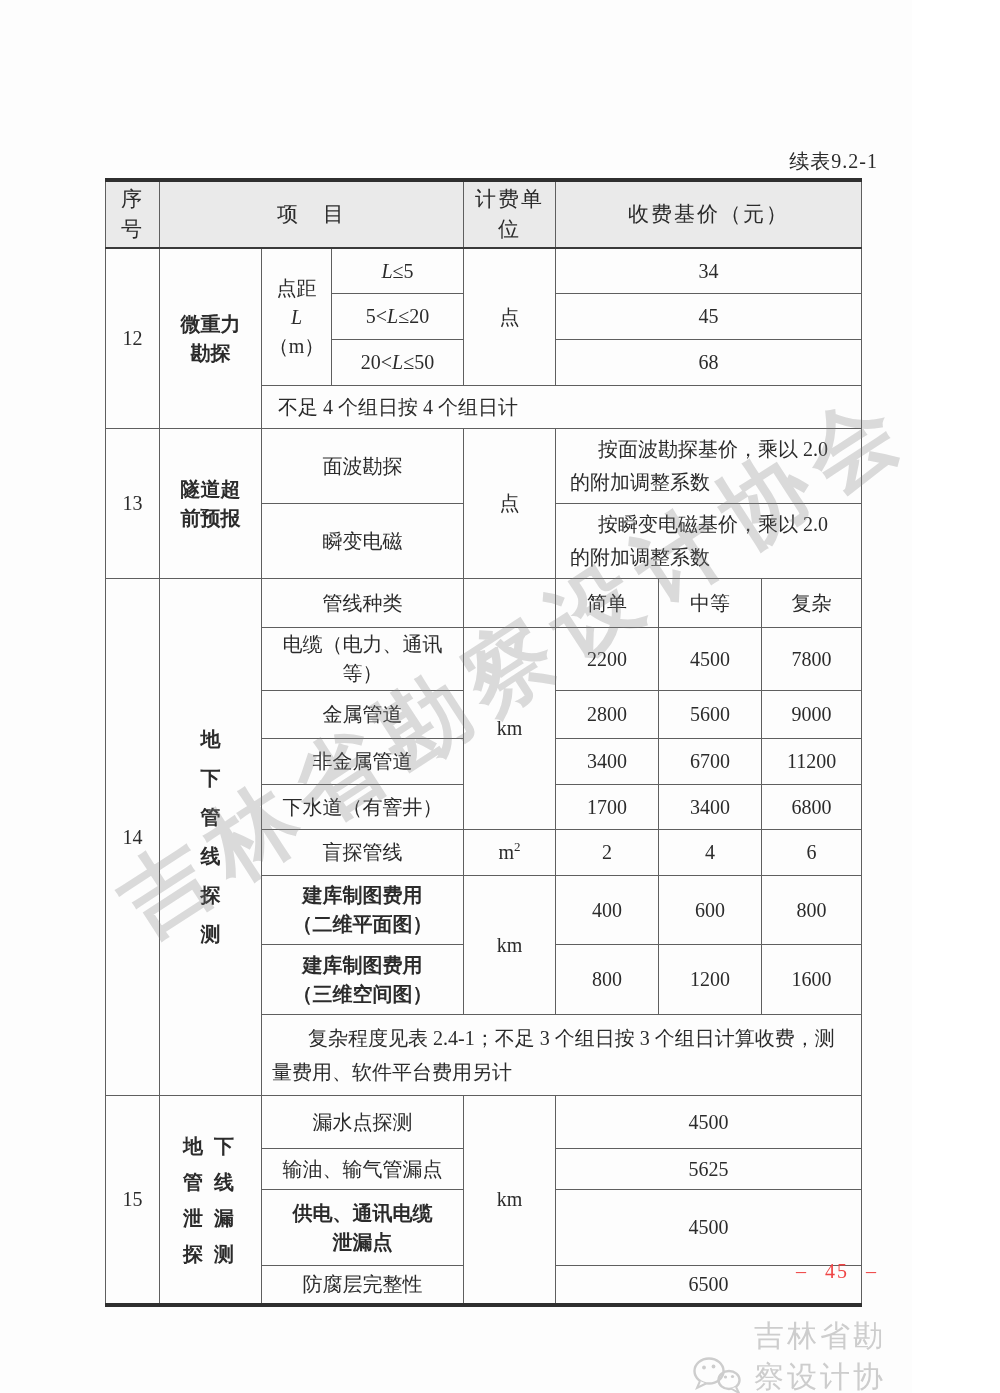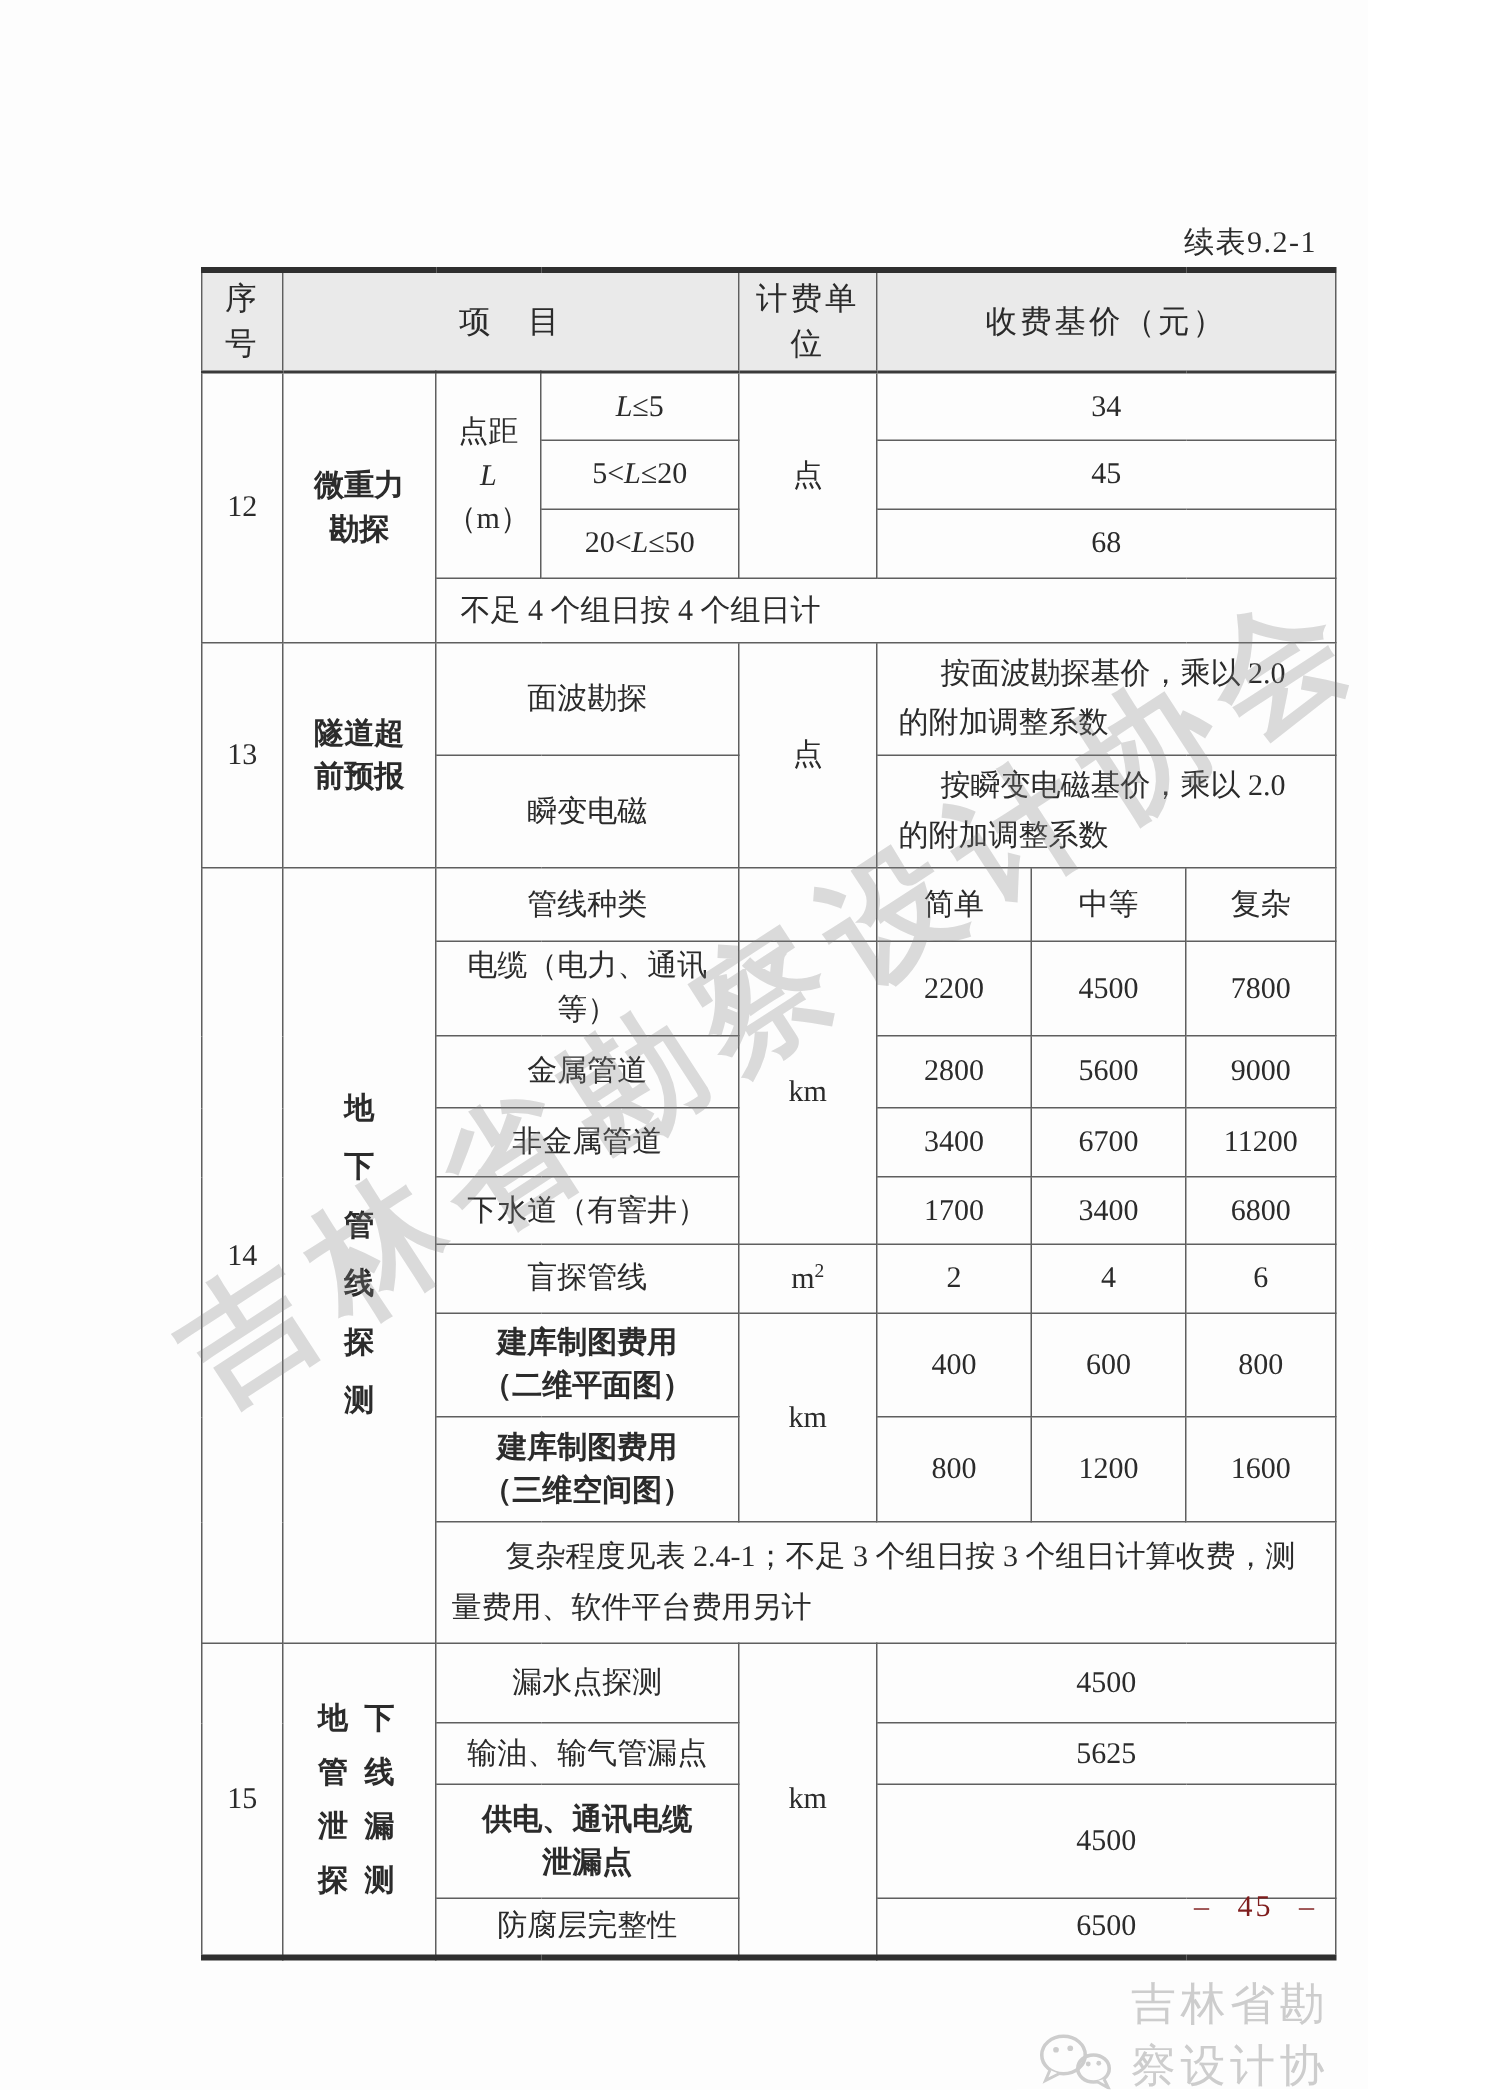--- a/index.html
+++ b/index.html
@@ -6,21 +6,21 @@
   html,body { background:#ffffff; }
   .page {
     position:relative; width:912px; height:1393px; background:#fdfdfd;
     font-family:"Liberation Serif","DejaVu Serif",serif; color:#2b2b2b; overflow:hidden;
   }
   .caption {
     position:absolute; top:148px; left:122px; width:756px;
     text-align:right; font-size:20px; letter-spacing:1px;
   }
   table.fee {
-    position:absolute; left:134px; top:178px; width:756px;
+    position:absolute; left:105px; top:178px; width:756px;
     border-collapse:collapse; table-layout:fixed;
     border-top:4px solid #2f2f2f; border-bottom:4px solid #2f2f2f;
     border-left:1px solid #5f5f5f; border-right:1px solid #5f5f5f;padding-left:12px;
   }
   td {
     border:1px solid #5f5f5f; text-align:center; vertical-align:middle;
     font-size:20px; line-height:1.45; padding:2px 4px; overflow:hidden;
   }
   tr.hdr td {
     background:#eaeaea; font-size:21px; letter-spacing:2px;
@@ -29,21 +29,21 @@
   .ml { white-space:pre-line;font-weight:bold; }
   .it { font-style:italic; }
   .note-cell { text-align:left; padding:6px 10px 6px 16px;font-family:Liberation Serif, serif; }
   .note-indent { text-align:left; padding:6px 10px; text-indent:1.8em; line-height:1.7; }
   .desc-cell { text-align:left; padding:4px 14px; text-indent:1.4em; line-height:1.65; }
   .vgroup { line-height:1.95; }
   .sp2 { letter-spacing:0.55em; padding-left:0.55em; line-height:1.8; }
   sup { font-size:13px; }
   .page-number {
     position:absolute; top:1260px; left:122px; width:756px;
-    text-align:right; font-size:20px; word-spacing:10px; letter-spacing:2px; color:#7f1d1d;
+    text-align:right; font-size:20px; word-spacing:10px; letter-spacing:2px; color:#ef4444;
   }
   .footer-brand {
     position:absolute; left:690px; top:1316px; display:flex; align-items:center; gap:10px;
   }
   .footer-brand .brand-text {
     font-size:30px; letter-spacing:3px; color:#cdcdcd;
     font-family:"Liberation Sans","DejaVu Sans",sans-serif;
   }
   .watermark {
     position:absolute; left:130px; top:870px; width:max-content;

